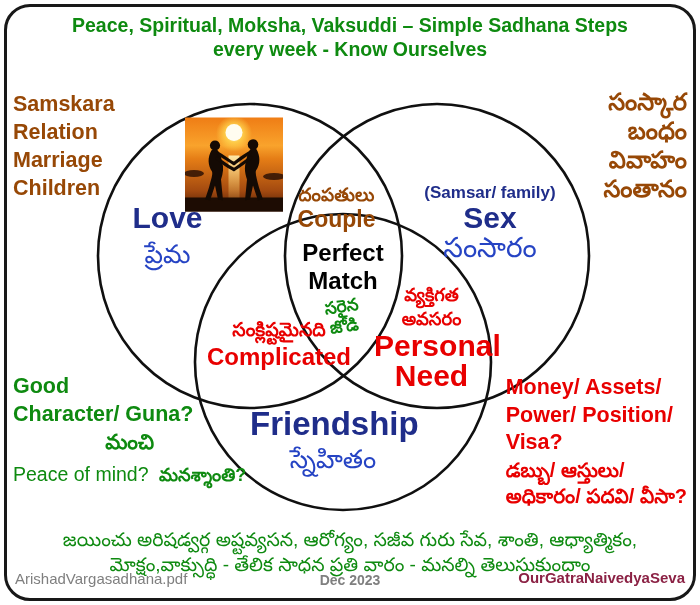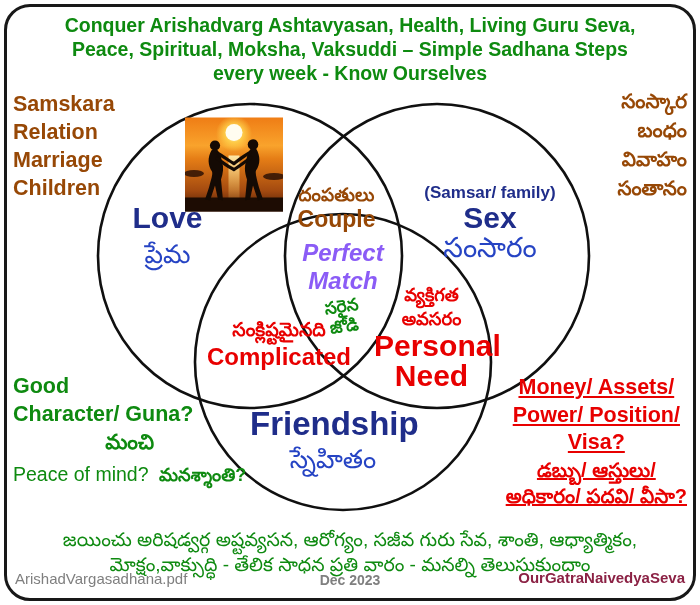--- a/index.html
+++ b/index.html
@@ -10,21 +10,21 @@
   .frame{
     position:absolute;left:4px;top:4px;right:4px;bottom:4px;
     border:3px solid #181818;border-radius:26px;pointer-events:none;
   }
   .abs{position:absolute;}
   
   .title{left:0;right:0;top:13px;text-align:center;color:#0e8a10;
     font-weight:bold;font-size:19.5px;line-height:24px;}
   
   .top-left{left:13px;top:90px;color:#974806;font-weight:bold;font-size:21.5px;line-height:28px;}
-  .top-right{right:13px;top:87px;text-align:right;color:#974806;font-weight:bold;font-size:20px;line-height:29px;}
+  .top-right{right:13px;top:87px;text-align:right;color:#974806;font-weight:bold;font-size:24px;line-height:29px;}
   
   .venn{left:0;top:0;width:700px;height:605px;}
   
   .photo{left:185px;top:117px;width:98px;height:95px;}
   .photo svg{display:block;width:100%;height:100%;}
   
   .center-text{text-align:center;}
   .love{left:105px;top:202px;width:125px;}
   .love .en{color:#1f2d8a;font-weight:bold;font-size:30px;line-height:32px;}
   .love .te{color:#2644c4;font-size:26px;line-height:34px;margin-top:3px;}
@@ -32,37 +32,37 @@
   .sex .note{color:#1f2d8a;font-weight:bold;font-size:17px;line-height:19px;}
   .sex .en{color:#1f2d8a;font-weight:bold;font-size:30px;line-height:31px;}
   .sex .te{color:#2644c4;font-size:28px;line-height:30px;}
   .friendship{left:250px;top:406px;width:166px;}
   .friendship .en{color:#1f2d8a;font-weight:bold;font-size:33px;line-height:36px;}
   .friendship .te{color:#2644c4;font-size:26px;line-height:34px;}
   
   .couple{left:285px;top:184px;width:103px;color:#974806;}
   .couple .te{font-size:18.5px;line-height:22px;font-weight:600;}
   .couple .en{font-size:23px;line-height:27px;font-weight:bold;}
-  .perfect{left:293px;top:239px;width:100px;color:#8b5cf6;font-weight:bold;font-size:24px;line-height:28px;font-style:italic;}
+  .perfect{left:293px;top:239px;width:100px;color:#000000;font-weight:bold;font-size:24px;line-height:28px;}
   .saraina{left:303px;top:297px;width:80px;color:#0e8a10;font-weight:600;font-size:17px;line-height:20px;
     transform:rotate(-8deg);}
   .complicated{left:198px;top:317px;width:162px;color:#e80000;}
   .complicated .te{font-size:19px;line-height:25px;font-weight:600;}
   .complicated .en{font-size:24px;line-height:29px;font-weight:bold;}
   .personal{left:374px;top:283px;width:115px;color:#e80000;}
   .personal .te{font-size:18px;line-height:24px;font-weight:700;}
   .personal .en{font-size:30px;line-height:30px;font-weight:bold;}
   
   .bottom-left{left:13px;top:372px;color:#0e8a10;}
   .bottom-left .en{font-weight:bold;font-size:21.5px;line-height:28px;}
   .bottom-left .te{font-weight:600;font-size:21px;line-height:28px;text-align:center;}
   .bottom-left .peace{margin-top:7px;}
   .bottom-left .peace .en-inline{font-weight:normal;font-size:19.5px;}
   .bottom-left .peace .te-inline{font-weight:600;font-size:18px;margin-left:6px;}
-  .bottom-right{right:13px;top:374px;text-align:center;color:#e80000;text-decoration:underline;}
+  .bottom-right{right:13px;top:374px;text-align:left;color:#e80000;}
   .bottom-right .en{font-weight:bold;font-size:21.5px;line-height:27.5px;}
   .bottom-right .te{font-weight:600;font-size:20px;line-height:26px;}
   
   .bottom-note{left:0;right:0;top:527px;text-align:center;color:#0e8a10;
     font-weight:400;font-size:19px;line-height:25px;}
   .footer-left{left:15px;top:570px;color:#7f7f7f;font-size:15px;}
   .footer-center{left:0;right:0;top:572px;text-align:center;color:#7f7f7f;font-size:14px;font-weight:600;}
   .footer-right{right:15px;top:569px;color:#8b2144;font-size:15px;font-weight:bold;}
 </style>
 </head>
@@ -72,21 +72,20 @@
 
   <svg class="abs venn" viewBox="0 0 700 605" aria-hidden="true">
     <g fill="none" stroke="#101010" stroke-width="2.6">
       <circle cx="250" cy="256" r="152"></circle>
       <circle cx="437" cy="256" r="152"></circle>
       <circle cx="343" cy="362" r="148"></circle>
     </g>
   </svg>
 
   <div class="abs title">
-    <div>Conquer Arishadvarg Ashtavyasan, Health, Living Guru Seva,</div>
     <div>Peace, Spiritual, Moksha, Vaksuddi – Simple Sadhana Steps</div>
     <div>every week - Know Ourselves</div>
   </div>
 
   <div class="abs top-left">
     <div>Samskara</div>
     <div>Relation</div>
     <div>Marriage</div>
     <div>Children</div>
   </div>

